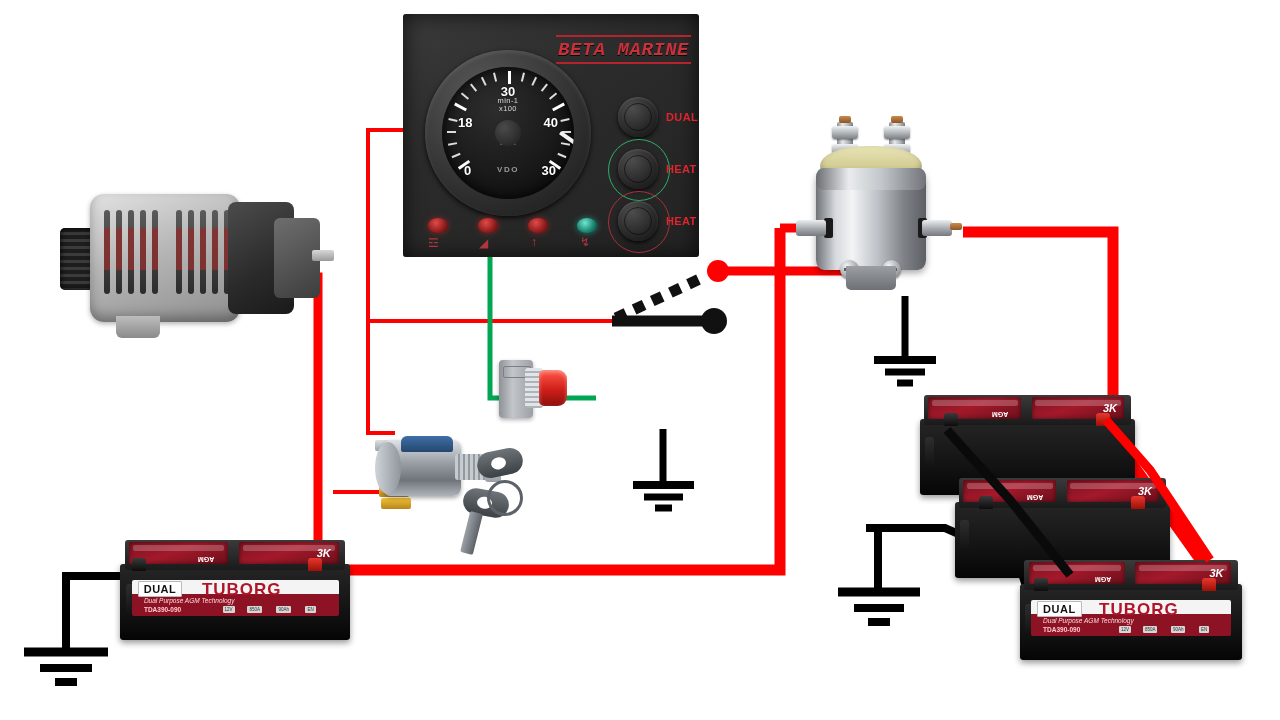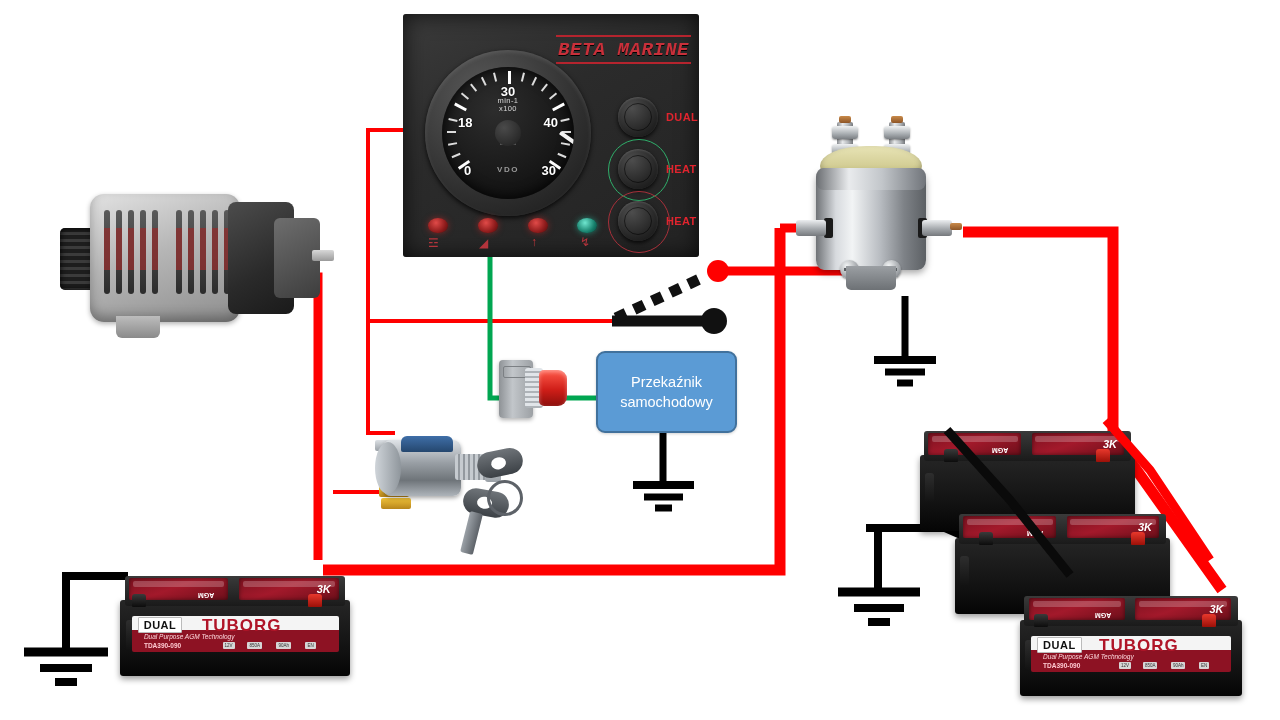--- a/index.html
+++ b/index.html
@@ -161,21 +161,21 @@
   
   .relay-box{
     left:596px;top:351px;width:137px;height:78px;
     background:#5b9bd5;border:2px solid #41719c;border-radius:9px;
     color:#ffffff;font-size:14.5px;line-height:20px;text-align:center;
     display:flex;align-items:center;justify-content:center;
     box-shadow:0 1px 3px rgba(0,0,0,.18);
   }
 
   
-  .bat{position:absolute;margin-top:36px;}
+  .bat{position:absolute;}
   .bat-case{position:absolute;left:0;top:24px;width:100%;height:76px;border-radius:3px;
             background:linear-gradient(180deg,#262626,#101010 70%,#050505);
             box-shadow:0 3px 6px rgba(0,0,0,.4);}
   .bat-top{position:absolute;left:2%;top:0;width:96%;height:30px;border-radius:3px;
            background:linear-gradient(180deg,#3a3a3a,#1a1a1a);}
   .bat-cell{position:absolute;top:2px;height:22px;width:45%;border-radius:2px;
             background:linear-gradient(160deg,#7e1220,#a3192b 45%,#6d0f1a 100%);
             box-shadow:inset 0 0 4px rgba(0,0,0,.5);}
   .bat-cell-shine{position:absolute;left:4%;top:3px;width:92%;height:6px;border-radius:2px;
                   background:rgba(255,255,255,.22);}
@@ -398,26 +398,20 @@
     <div class="ks-blade" style="left:110px;top:94px;transform:rotate(14deg);"></div>
     <div class="ks-ring" style="left:132px;top:62px;"></div>
   </div>
 
   <div class="node" style="left:499px;top:352px;width:72px;height:80px;">
     <div class="pb-housing"></div>
     <div class="pb-collar"></div>
     <div class="pb-cap"></div>
   </div>
 
-  <div class="node relay-box">
-    <div>
-      <div>Przekaźnik</div>
-      <div>samochodowy</div>
-    </div>
-  </div>
 
   <div class="node bat" style="left:120px;top:540px;width:230px;height:110px;">
     <div class="bat-case"></div>
     <div class="bat-top">
       <div class="bat-cell" style="left:2%;">
           <div class="bat-cell-shine"></div>
         <div class="bat-agm">AGM</div>
       </div>
       <div class="bat-cell" style="left:52%;">
           <div class="bat-cell-shine"></div>

